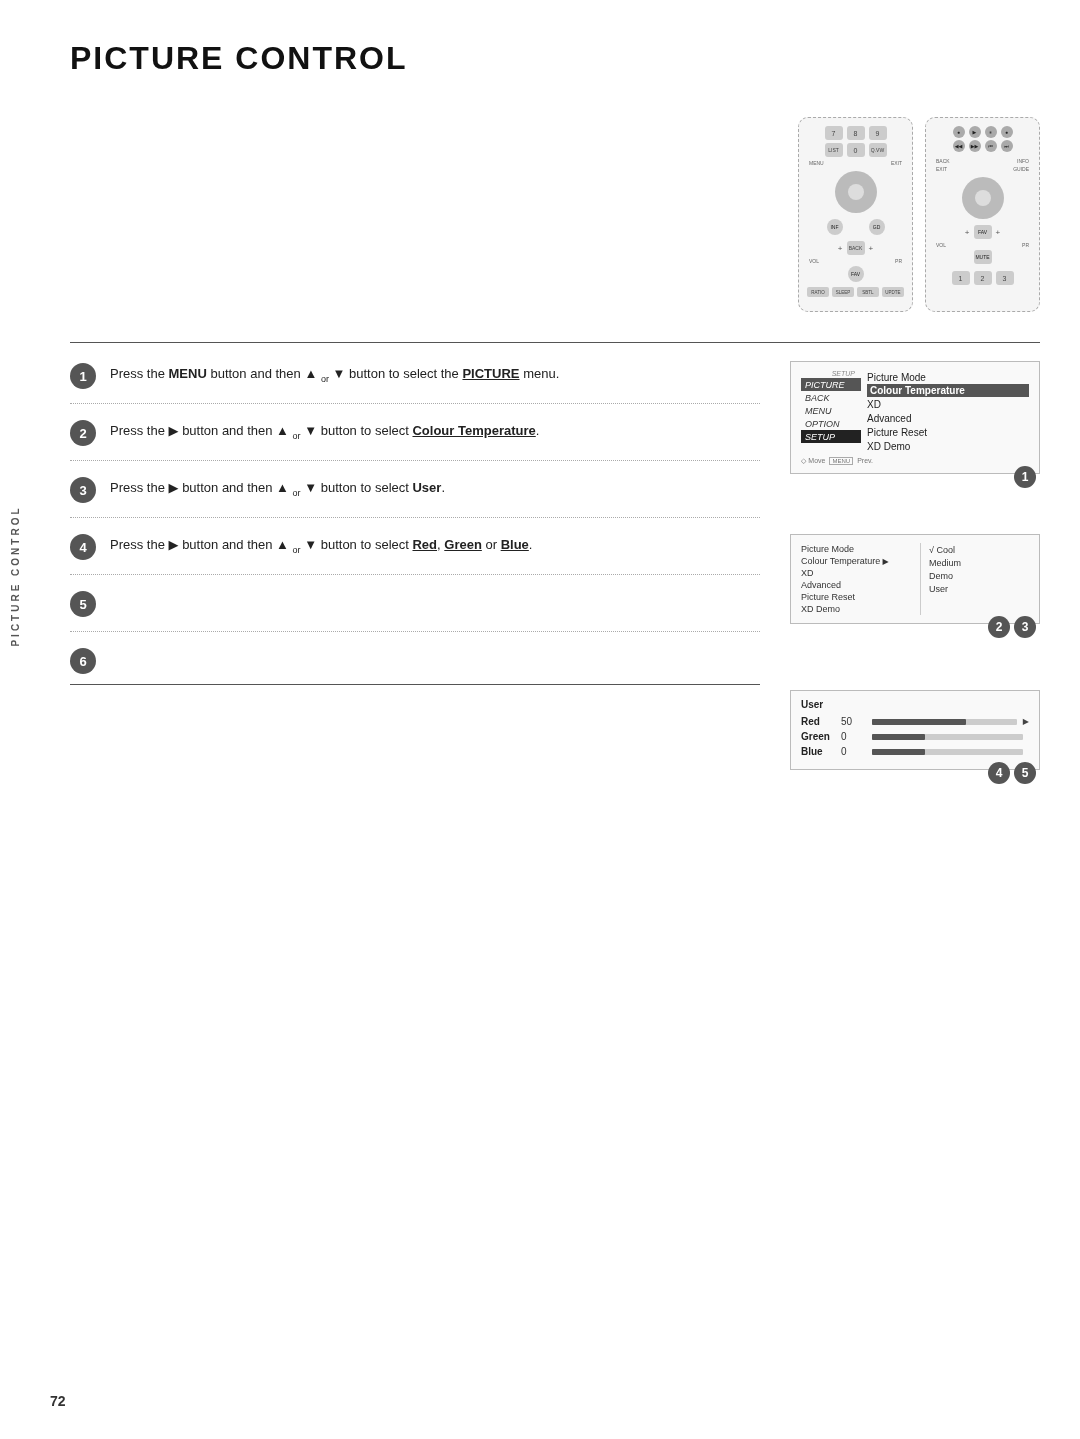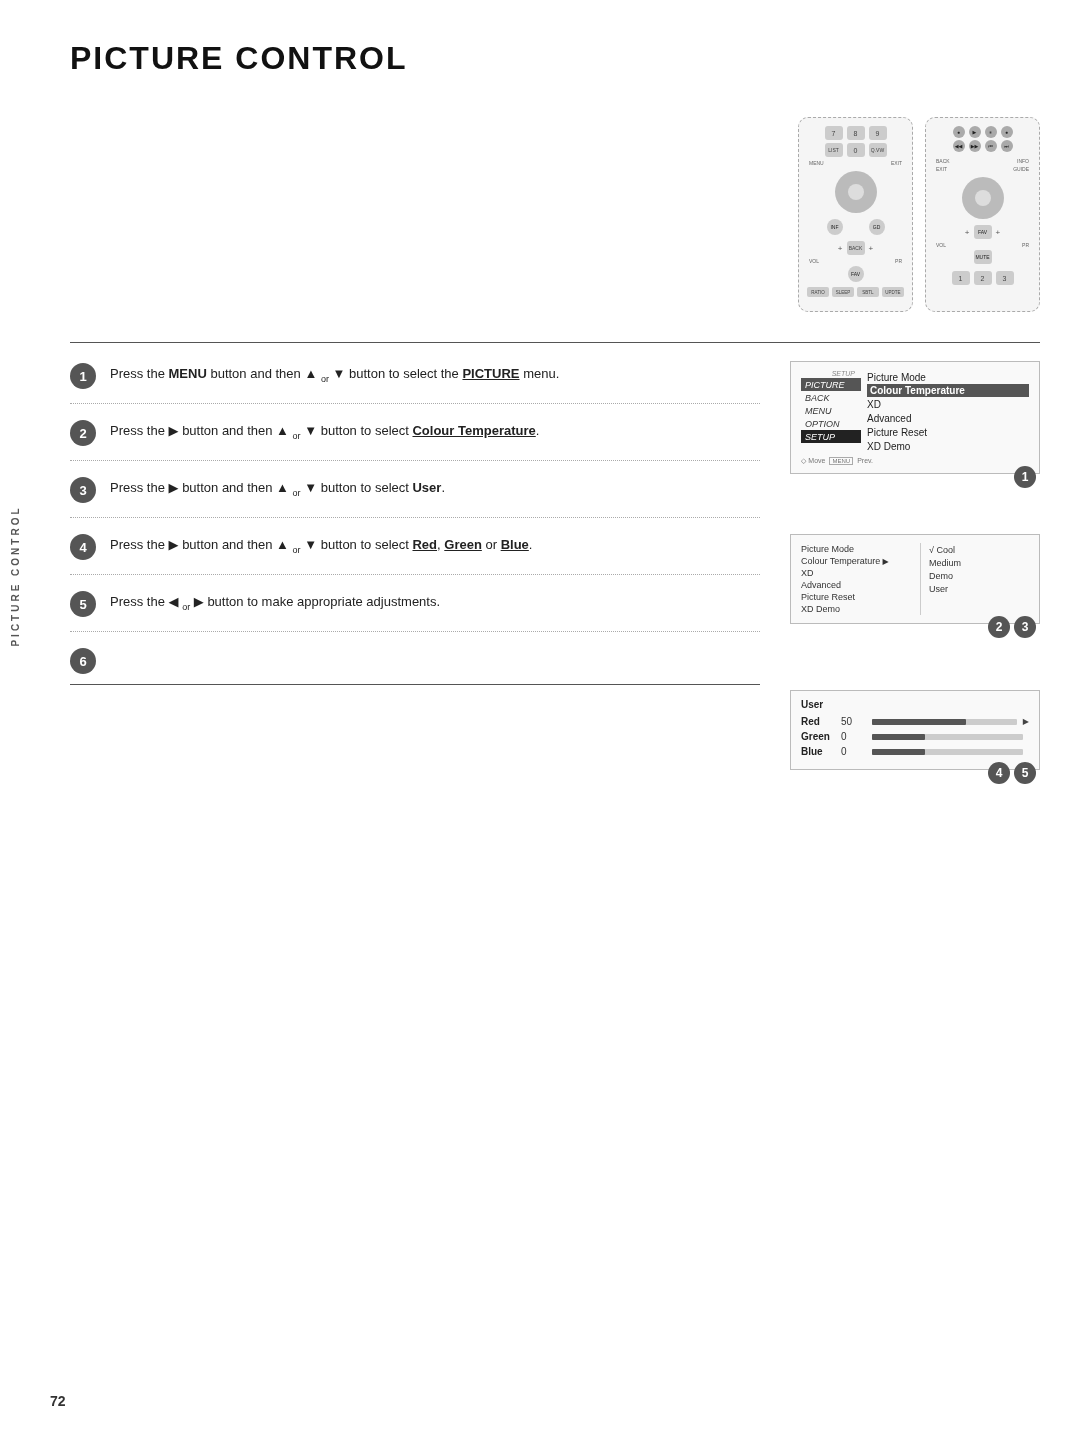--- a/index.html
+++ b/index.html
@@ -511,23 +511,20 @@
       <div class="step">
         <div class="step-number">4</div>
         <div class="step-text">
           Press the ▶ button and then ▲ <sub style="font-size:9px;">or</sub> ▼ button to select <span class="underline"><b>Red</b></span>, <span class="underline"><b>Green</b></span> or <span class="underline"><b>Blue</b></span>.
         </div>
       </div>
       <hr class="divider-dotted">
 
       <div class="step">
         <div class="step-number">5</div>
-        <div class="step-text">
-          Press the ◀ <sub style="font-size:9px;">or</sub> ▶ button to make appropriate adjustments.
-        </div>
       </div>
       <hr class="divider-dotted">
 
       <div class="step">
         <div class="step-number">6</div>
       </div>
       <hr class="divider">
     </div>
 
     <div class="screens-area">

